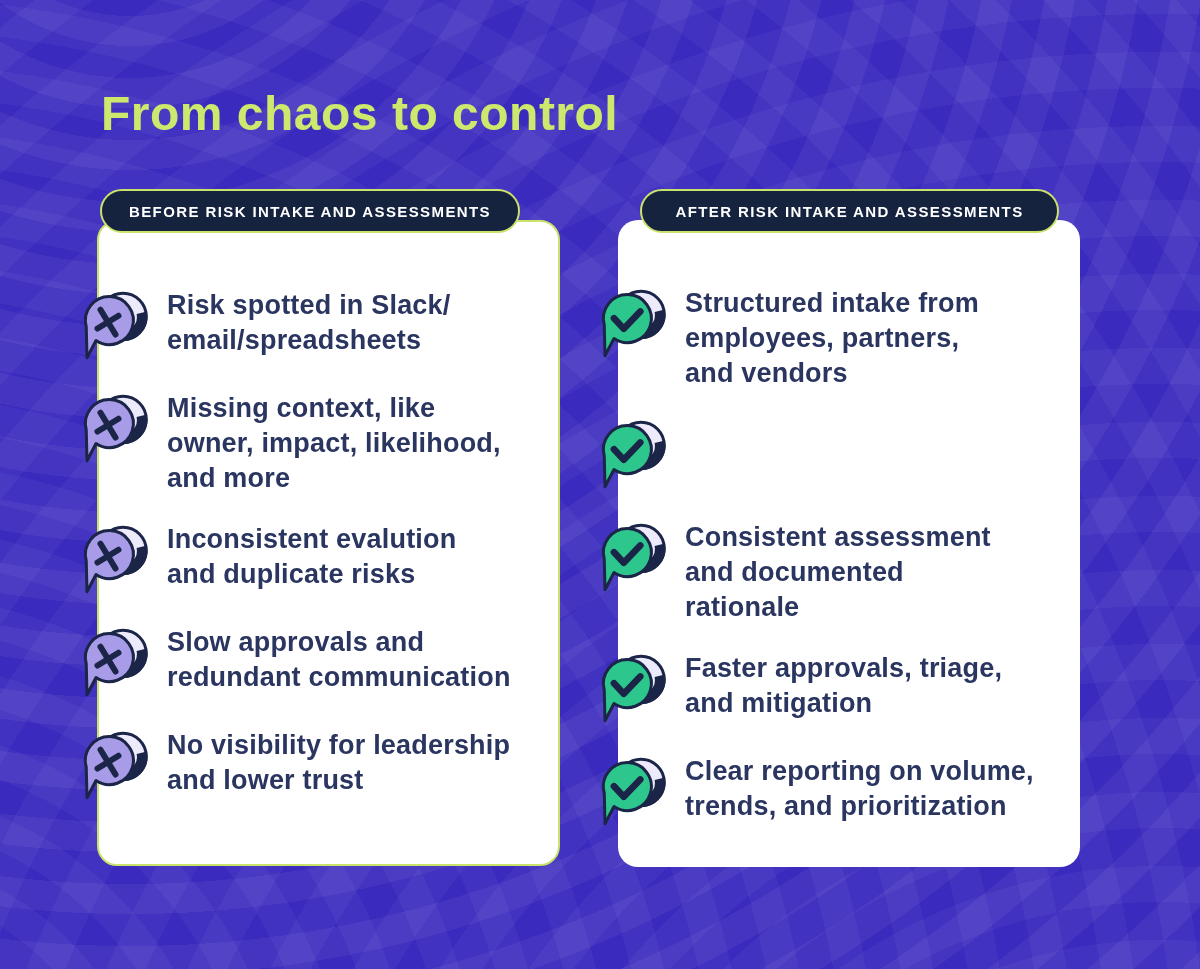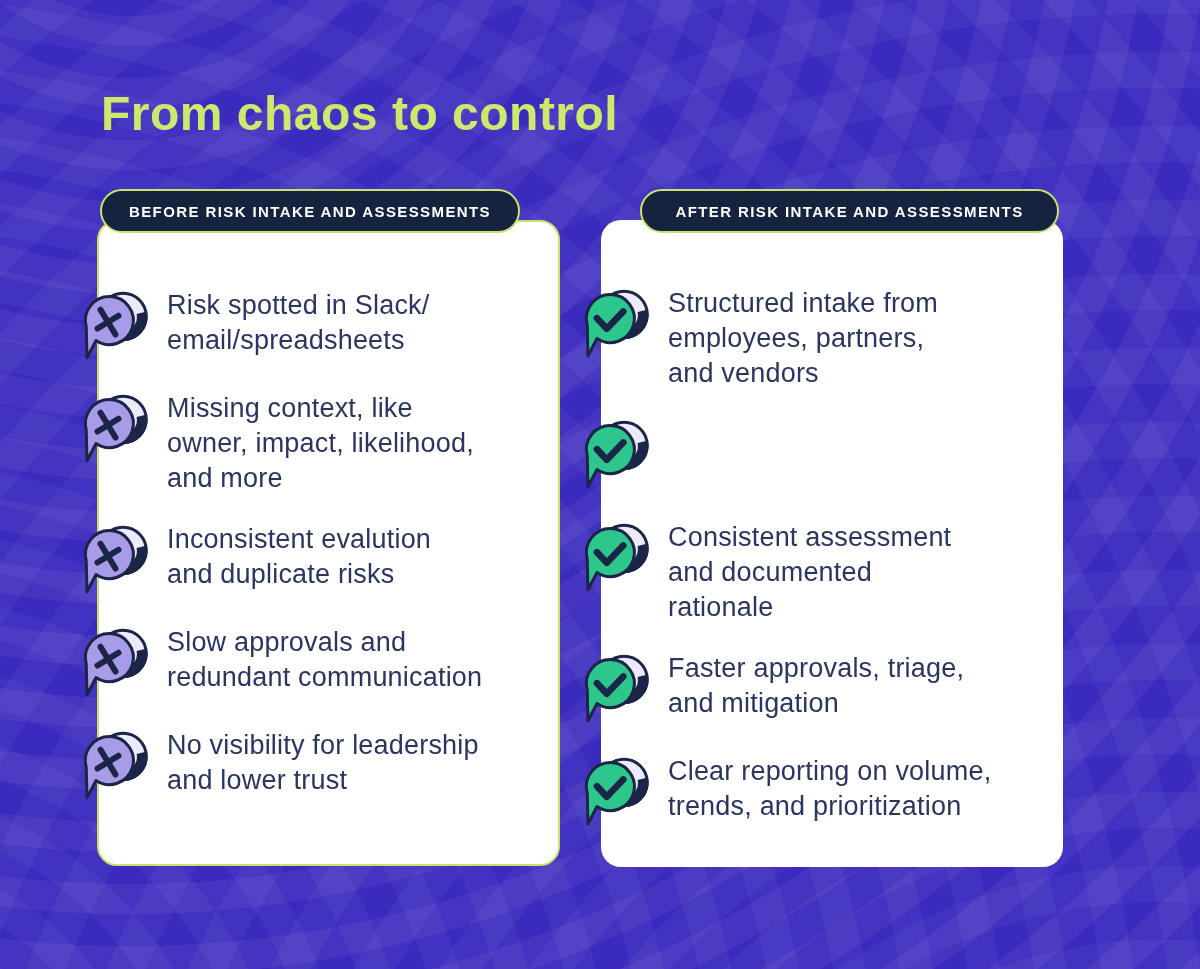--- a/index.html
+++ b/index.html
@@ -19,40 +19,40 @@
   }
   .page-title{
     position:absolute; left:101px; top:86px; margin:0;
     font-size:48px; font-weight:600; letter-spacing:0.5px; color:var(--title);
   }
   .card{
     position:absolute; top:220px; height:646px; background:var(--card-bg);
     border-radius:20px; box-sizing:border-box;
   }
   .card-before{ left:97px; width:463px; border:2px solid var(--card-border); }
-  .card-after{ left:601px; width:462px; height:647px; }
+  .card-after{ left:618px; width:462px; height:647px; }
   .pill{
     position:absolute; top:189px; height:44px; box-sizing:border-box;
     background:var(--pill-bg); border:2px solid var(--pill-border); border-radius:25px;
     display:flex; align-items:center; justify-content:center; z-index:3;
   }
   .pill-before{ left:100px; width:420px; }
   .pill-after{ left:640px; width:419px; }
   .pill span{
     color:var(--pill-text); font-size:15px; font-weight:700; letter-spacing:1.4px; white-space:nowrap;
   }
   ul.items{ list-style:none; margin:0; padding:66px 10px 0 0; }
   .item{ display:flex; align-items:flex-start; margin-bottom:26px; }
   .bubble{ flex:none; width:78px; height:82px; margin-top:-5px; }
   .card-before .bubble{ margin-left:-24px; }
   .card-after  .bubble{ margin-left:-25px; }
   .item p{
     margin:0 0 0 14px; white-space:pre-line;
     font-size:27px; line-height:35px; letter-spacing:0.2px;
-    color:var(--body-text); font-weight:400;
+    color:var(--body-text); font-weight:700;
   }
   .before-fill{ --bubble-fill:var(--before-bubble); }
   .after-fill{ --bubble-fill:var(--after-bubble); }
 </style>
 </head>
 <body>
 
 <svg width="0" height="0" style="position:absolute" aria-hidden="true">
   <defs>
     <symbol id="sym-bubble-x" viewBox="0 0 104 104">

